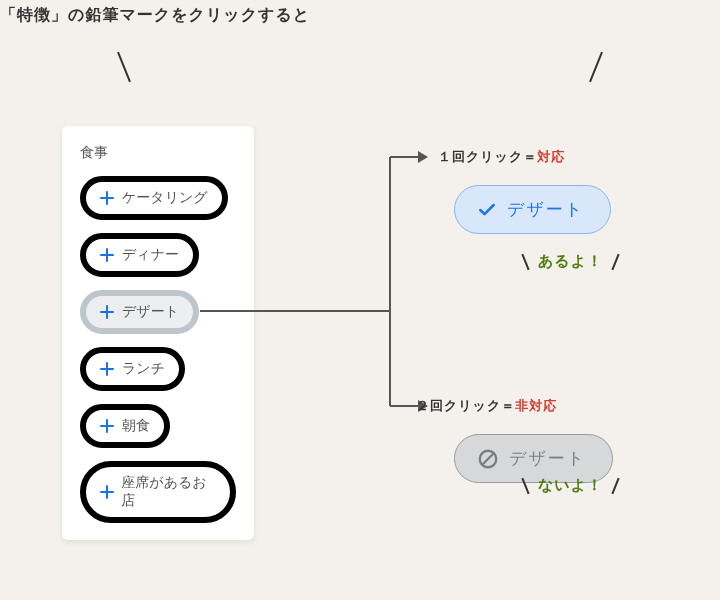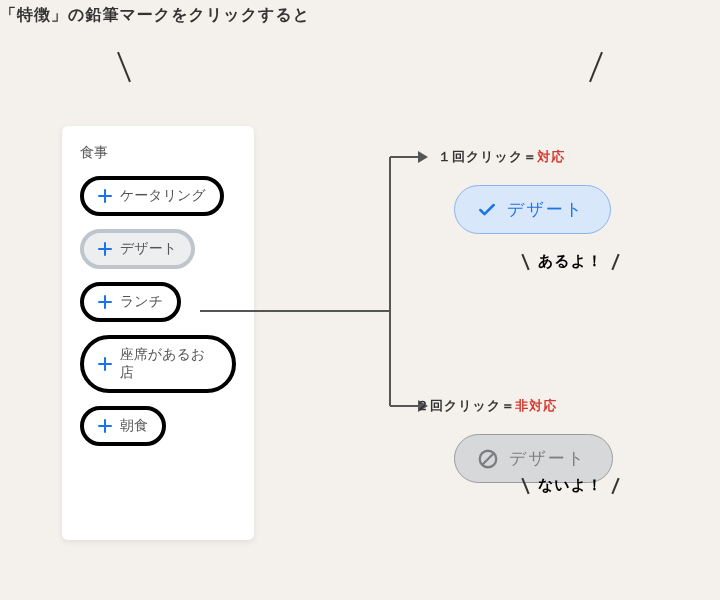--- a/index.html
+++ b/index.html
@@ -40,21 +40,21 @@
   }
   .panel-title {
     font-size: 14px;
     color: #555;
     margin-bottom: 14px;
   }
   .chip {
     display: flex;
     align-items: center;
     gap: 8px;
-    border: 4px solid #000000;
+    border: 6px solid #000000;
     border-radius: 999px;
     padding: 7px 14px;
     margin: 13px 0;
     font-size: 14px;
     color: #555;
     cursor: pointer;
     background: #fff;
     width: fit-content;
   }
   .chip.active {
@@ -123,21 +123,21 @@
   }
   .ban-icon {
     width: 22px; height: 22px;
   }
 
   .exclaim {
     position: absolute;
     font-size: 15px;
     font-weight: 700;
     letter-spacing: 1px;
-    color: #000000;
+    color: #4d7c0f;
   }
   .exclaim .sl {
     display: inline-block;
     width: 17px; height: 2px;
     background: #333;
     vertical-align: 3px;
   }
   .exclaim .sl.l { transform: rotate(68deg); margin-right: 4px; }
   .exclaim .sl.r { transform: rotate(-68deg); margin-left: 4px; }
 </style>
@@ -150,35 +150,39 @@
   <span class="slash-r"></span>
 </div>
 
 <div class="panel">
   <div class="panel-title">食事</div>
 
   <div class="chip">
     <span class="plus-icon"></span>
     <span>ケータリング</span>
   </div>
+  <div class="chip">
+    <span class="plus-icon"></span>
+    <span>ディナー</span>
+  </div>
   <div class="chip active">
     <span class="plus-icon"></span>
     <span>デザート</span>
   </div>
   <div class="chip">
     <span class="plus-icon"></span>
     <span>ランチ</span>
   </div>
   <div class="chip">
     <span class="plus-icon"></span>
+    <span>朝食</span>
+  </div>
+  <div class="chip">
+    <span class="plus-icon"></span>
     <span>座席があるお店</span>
-  </div>
-  <div class="chip">
-    <span class="plus-icon"></span>
-    <span>朝食</span>
   </div>
 </div>
 
 <svg class="connector" style="left:0;top:0" width="720" height="600">
 
   <line x1="200" y1="311" x2="390" y2="311"></line>
 
   <line x1="390" y1="157" x2="390" y2="406"></line>
 
   <line x1="390" y1="157" x2="420" y2="157"></line>

